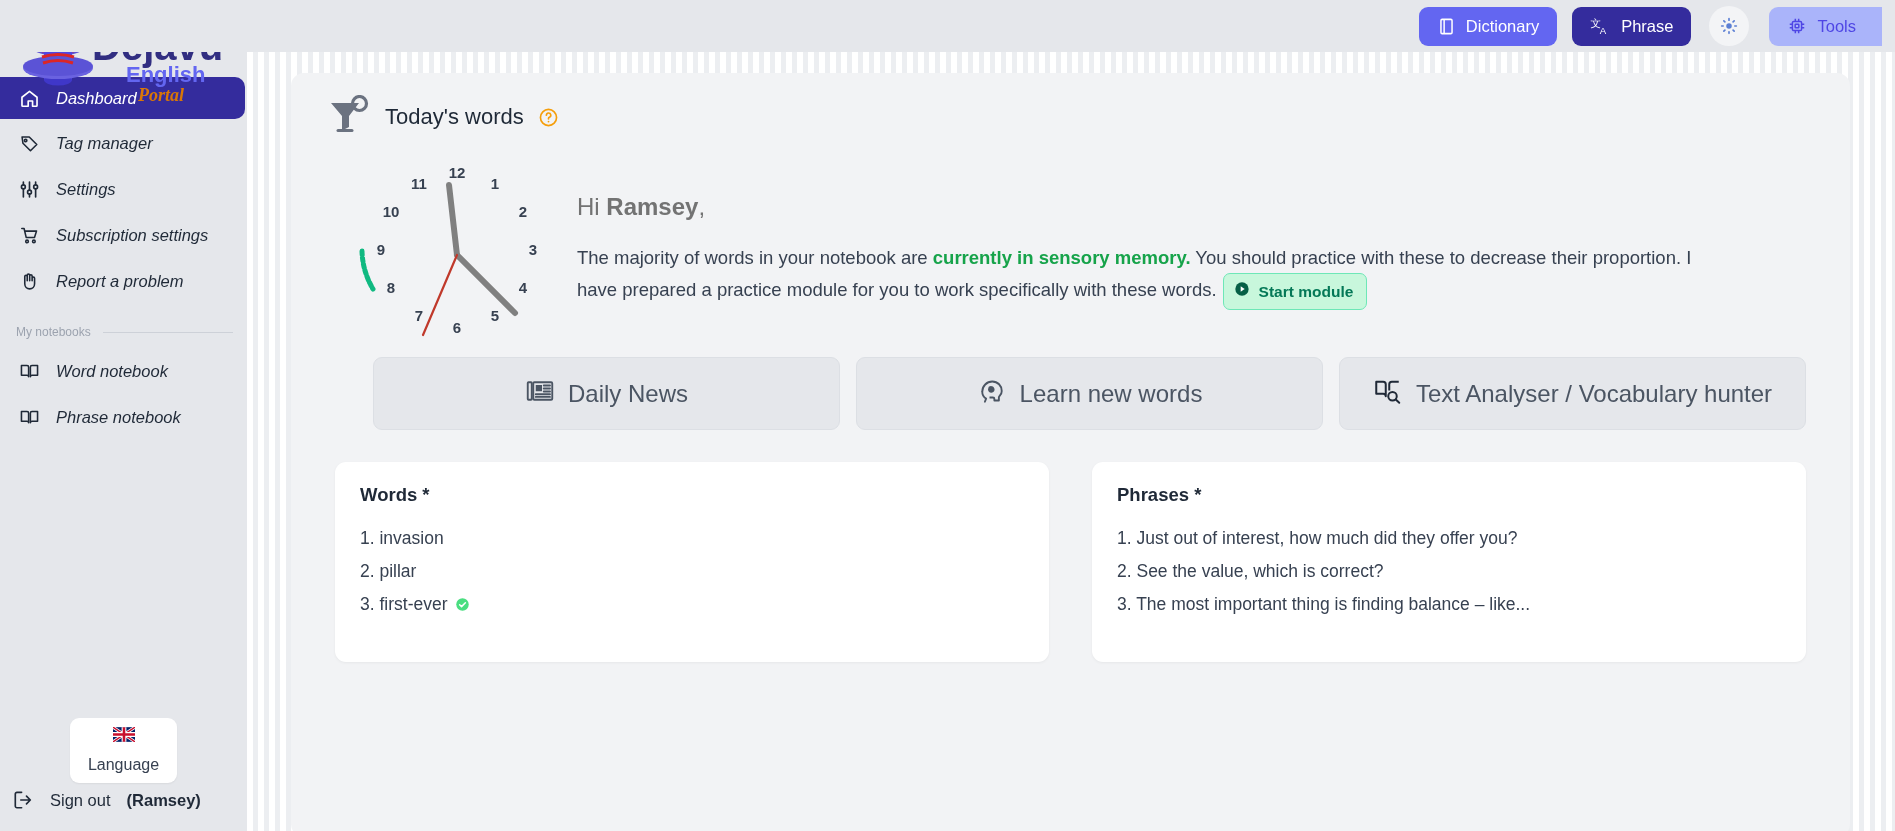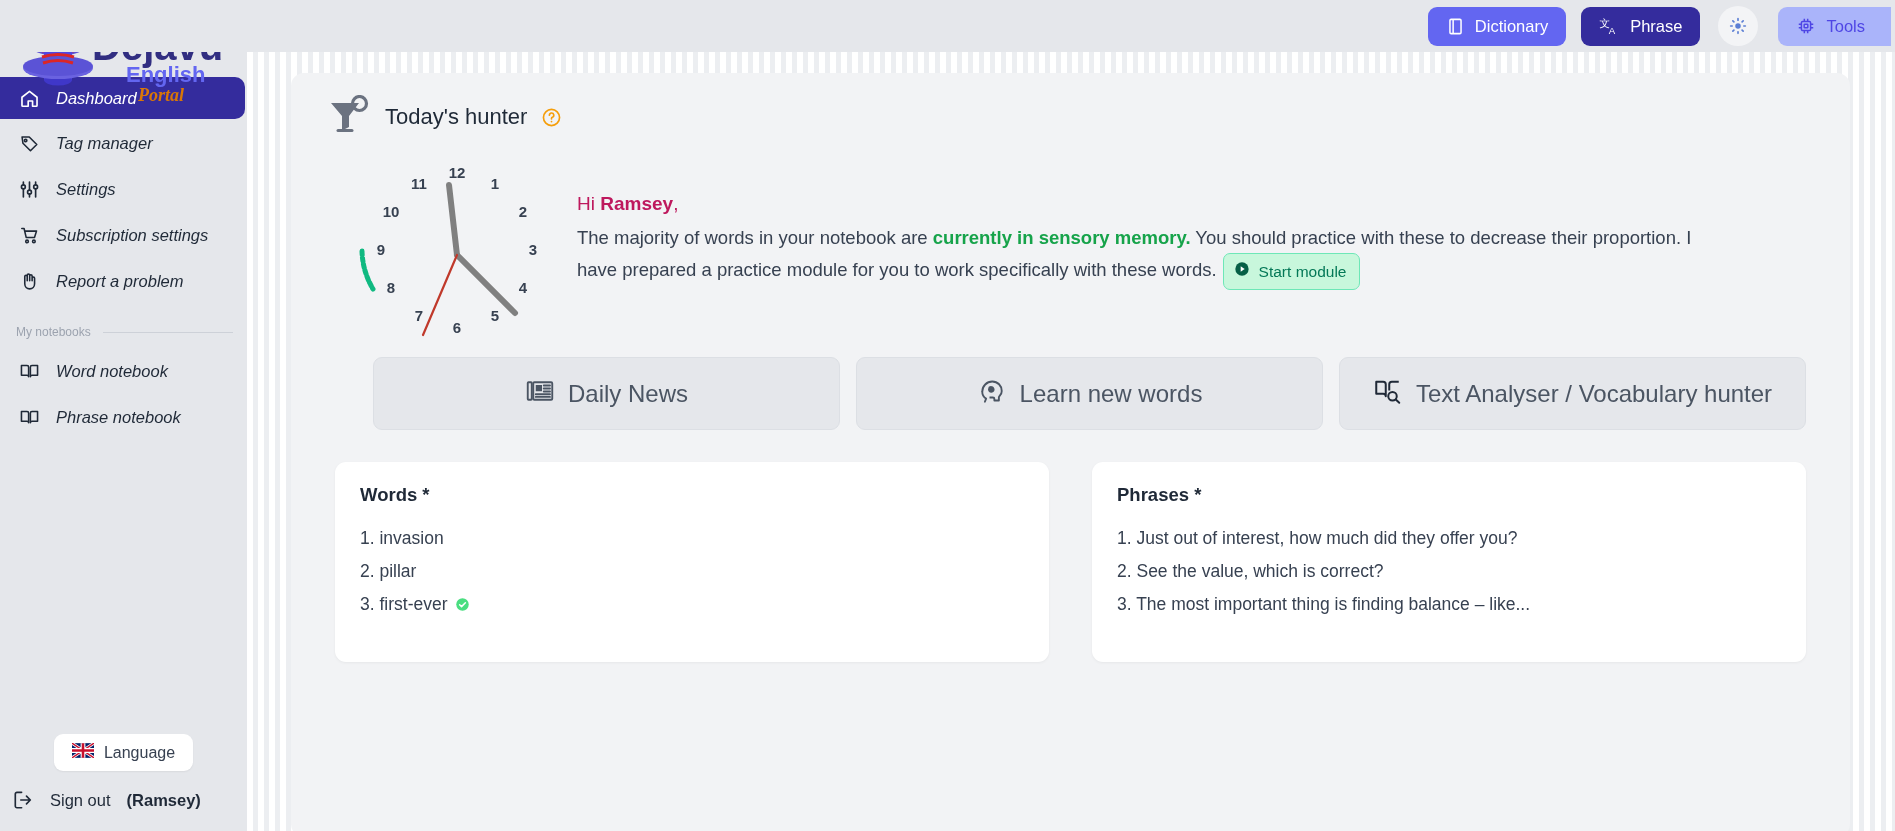--- a/index.html
+++ b/index.html
@@ -28,21 +28,21 @@
     height: 39px;
     border-radius: 9px;
     padding: 8px 18px;
     font-size: 16.5px;
     cursor: pointer;
     border: none;
     white-space: nowrap;
   }
   .tb-dictionary { background: #6366f1; color: #fff; margin-right: 15px; }
   .tb-phrase     { background: #342c9d; color: #fff; margin-right: 18px; }
-  .tb-tools      { background: #aab4fa; color: #4f46e5; border-radius: 9px 0 0 9px; margin-right: 4px; padding-right: 26px; align-items: center;}
+  .tb-tools      { background: #aab4fa; color: #4f46e5; border-radius: 9px 0 0 9px; margin-right: 13px; padding-right: 26px; align-items: center;}
   .tb-theme {
     width: 40px; height: 40px; border-radius: 50%;
     background: #f3f4f6; display: flex; align-items: center;
     justify-content: center; margin-right: 20px; cursor: pointer;
   }
   .tb-ico { display: flex; align-items: center; justify-content: center; }
 
   
   .body-wrap { flex: 1 1 auto; display: flex; min-height: 0; position: relative; }
 
@@ -82,21 +82,22 @@
     color: #9ca3af; font-size: 12px;
   }
   .sec-line { flex: 1 1 auto; height: 1px; background: #cdd1d8; }
   .sb-spacer { flex: 1 1 auto; }
   .lang-btn {
     align-self: center;
     background: #fff; border-radius: 9px;
     padding: 9px 18px; display: flex; align-items: center; gap: 10px;
     font-size: 16px; color: #374151; cursor: pointer;
     box-shadow: 0 1px 2px rgba(0,0,0,.06);
-    margin-bottom: 18px;
+    margin-bottom: 6px;
+    flex-direction: column;
   }
   .signout {
     display: flex; align-items: center; gap: 16px;
     padding-left: 12px; padding-bottom: 20px;
     font-size: 16.5px; color: #1f2937; cursor: pointer;
   }
   .signout b { font-weight: 700; }
 
   
   .main {
@@ -115,31 +116,32 @@
   }
   .panel-inner { padding: 22px 36px 0 36px; height: 100%; }
 
   .page-head { display: flex; align-items: center; gap: 14px; }
   .page-title { font-size: 22px; color: #1f2937; }
   .help-badge { display:flex; align-items:center; }
 
   .hero { display: flex; align-items: flex-start; margin-top: 8px; }
   .clock-wrap { width: 250px; flex: 0 0 250px; padding-left: 10px; padding-top: 6px;}
   .hero-text { flex: 1 1 auto; padding-top: 46px; padding-right: 80px; }
-  .greet { font-size: 19px; color: #be185d; margin-bottom: 8px; }
+  .greet { font-size: 24px; color: #737373; margin-bottom: 22px; }
   .greet b { font-weight: 700; }
   .para { font-size: 18.5px; color: #374151; line-height: 1.62; }
   .hl-green { color: #16a34a; font-weight: 700; }
   .start-btn {
     display: inline-flex; align-items: center; gap: 9px;
     background: #c8f7dc; border: 1px solid #6ee7b7;
     color: #047857; font-size: 15.5px;
     border-radius: 7px; padding: 5px 13px 5px 10px;
     cursor: pointer; vertical-align: middle;
     margin-left: 6px;
+    font-weight: bold;
   }
 
   
   .cards { display: flex; gap: 16px; margin-top: 10px; padding: 0 8px 0 46px; }
   .card-act {
     flex: 1 1 0; height: 73px;
     background: #e5e7eb; border: 1px solid #dcdfe4;
     border-radius: 9px;
     display: flex; align-items: center; justify-content: center;
     gap: 13px; cursor: pointer;
@@ -345,21 +347,21 @@
       <div class="panel-inner">
 
         <div class="page-head">
           <span>
             <svg width="44" height="40" viewBox="0 0 44 40">
               <path d="M4 8h28L22 21v11l-7 3.5V21z" fill="#6b7280"></path>
               <path d="M11 35.5h14" stroke="#6b7280" stroke-width="3" stroke-linecap="round"></path>
               <circle cx="32.5" cy="8.5" r="7" fill="none" stroke="#6b7280" stroke-width="3.2"></circle>
             </svg>
           </span>
-          <span class="page-title">Today's hunter</span>
+          <span class="page-title">Today's words</span>
           <span class="help-badge">
             <svg width="21" height="21" viewBox="0 0 24 24" fill="none" stroke="#f59e0b" stroke-width="1.9">
               <circle cx="12" cy="12" r="9.2"></circle>
               <path d="M9.6 9.3a2.5 2.5 0 1 1 3.3 2.4c-.6.25-.9.8-.9 1.5v.5" stroke-linecap="round"></path>
               <circle cx="12" cy="16.6" r="1" fill="#f59e0b" stroke="none"></circle>
             </svg>
           </span>
         </div>
 
         <div class="hero">

